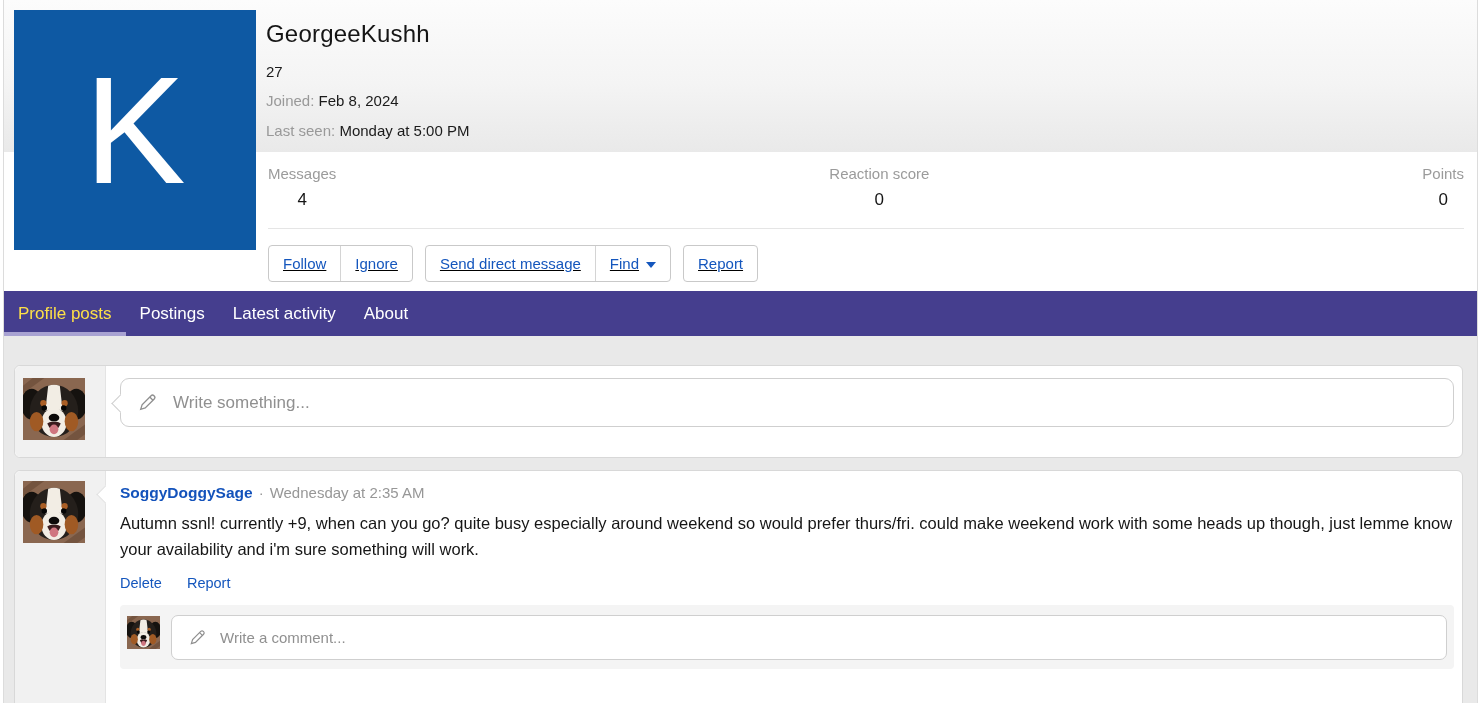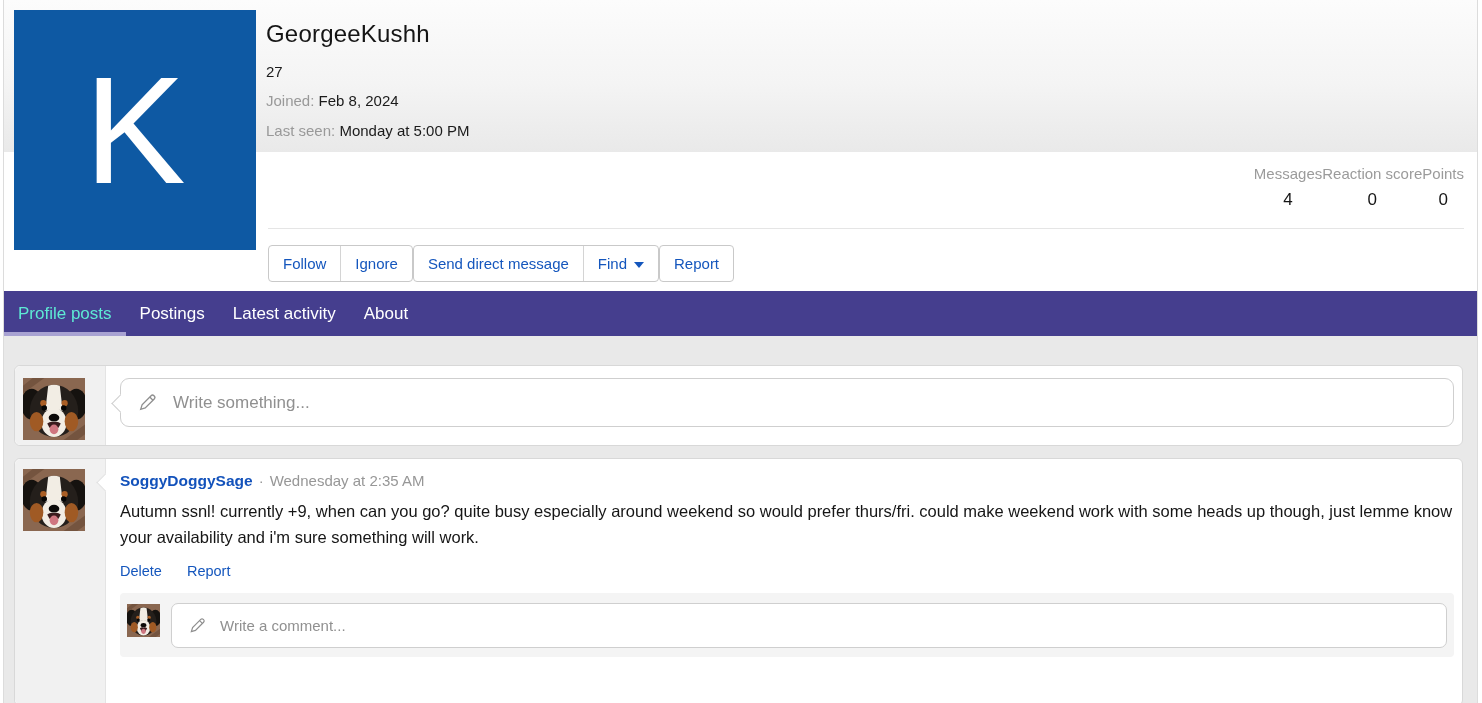--- a/index.html
+++ b/index.html
@@ -32,28 +32,28 @@
     margin: 0; font-size: 24px; font-weight: 400; color: #151515; letter-spacing: .2px;
   }
   .profile-age { margin-top: 15px; font-size: 15px; color: #1b1b1b; }
   .meta-row { margin-top: 11px; font-size: 15px; line-height: 19px; }
   .meta-row .lbl { color: #999; }
   .meta-row .val { color: #1b1b1b; }
 
   
   .stats-band { height: 139px; background: #fff; }
   .stats-row {
-    display: flex; justify-content: flex-end;
+    display: flex; justify-content: space-between;
     padding: 13px 13px 0 264px;
   }
   .stat { text-align: center; }
   .stat .s-label { font-size: 15px; color: #9b9b9b; }
   .stat .s-value { font-size: 17px; color: #151515; margin-top: 8px; }
   .stats-divider { margin: 18px 13px 0 264px; border-top: 1px solid #e5e5e5; }
-  .actions-row { display: flex; margin: 16px 0 0 264px; }
+  .actions-row { display: flex; gap: 12px; margin: 16px 0 0 264px; text-decoration: underline; }
   .btn-group {
     display: flex; background: #fff; border: 1px solid #c9c9c9;
     border-radius: 4px; overflow: hidden;
   }
   .btn {
     appearance: none; background: transparent; border: none;
     padding: 8px 14px; font-family: inherit;
     font-size: 15px; color: #1456bd; cursor: pointer; line-height: 19px;
     display: flex; align-items: center; gap: 7px;
   }
@@ -64,33 +64,33 @@
     border-top: 6px solid #1456bd; margin-top: 2px;
   }
 
   
   .tabs { height: 45px; background: #453e8e; display: flex; }
   .tab {
     position: relative; display: flex; align-items: center;
     padding: 0 14px; font-size: 17px; color: #fff;
     text-decoration: none; cursor: pointer;
   }
-  .tab.active { color: #5eead4; }
+  .tab.active { color: #fde047; }
   .tab.active::after {
     content: ""; position: absolute; left: 0; right: 0; bottom: 0;
     height: 4px; background: #a8a2d2;
   }
 
   
   .page-body { padding: 29px 14px 0 10px; background: #e9e9e9; }
   .card {
     display: flex; background: #fff;
     border: 1px solid #d8d8d8; border-radius: 6px;
   }
-  .card-composer { height: 81px; margin-bottom: 12px; }
+  .card-composer { height: 93px; margin-bottom: 12px; }
   .card-post { height: 248px; margin-bottom: 8px; }
   .card-sliver { height: 14px; border-radius: 6px 6px 0 0; }
   .gutter {
     width: 91px; flex: 0 0 91px; background: #f1f1f1;
     border-right: 1px solid #e4e4e4; border-radius: 6px 0 0 6px;
     position: relative;
   }
   .card-sliver .gutter { border-radius: 6px 0 0 0; }
   .avatar-64 { position: absolute; left: 8px; top: 12px; width: 62px; height: 62px; cursor: pointer; }
   .card-post .avatar-64 { top: 10px; }

